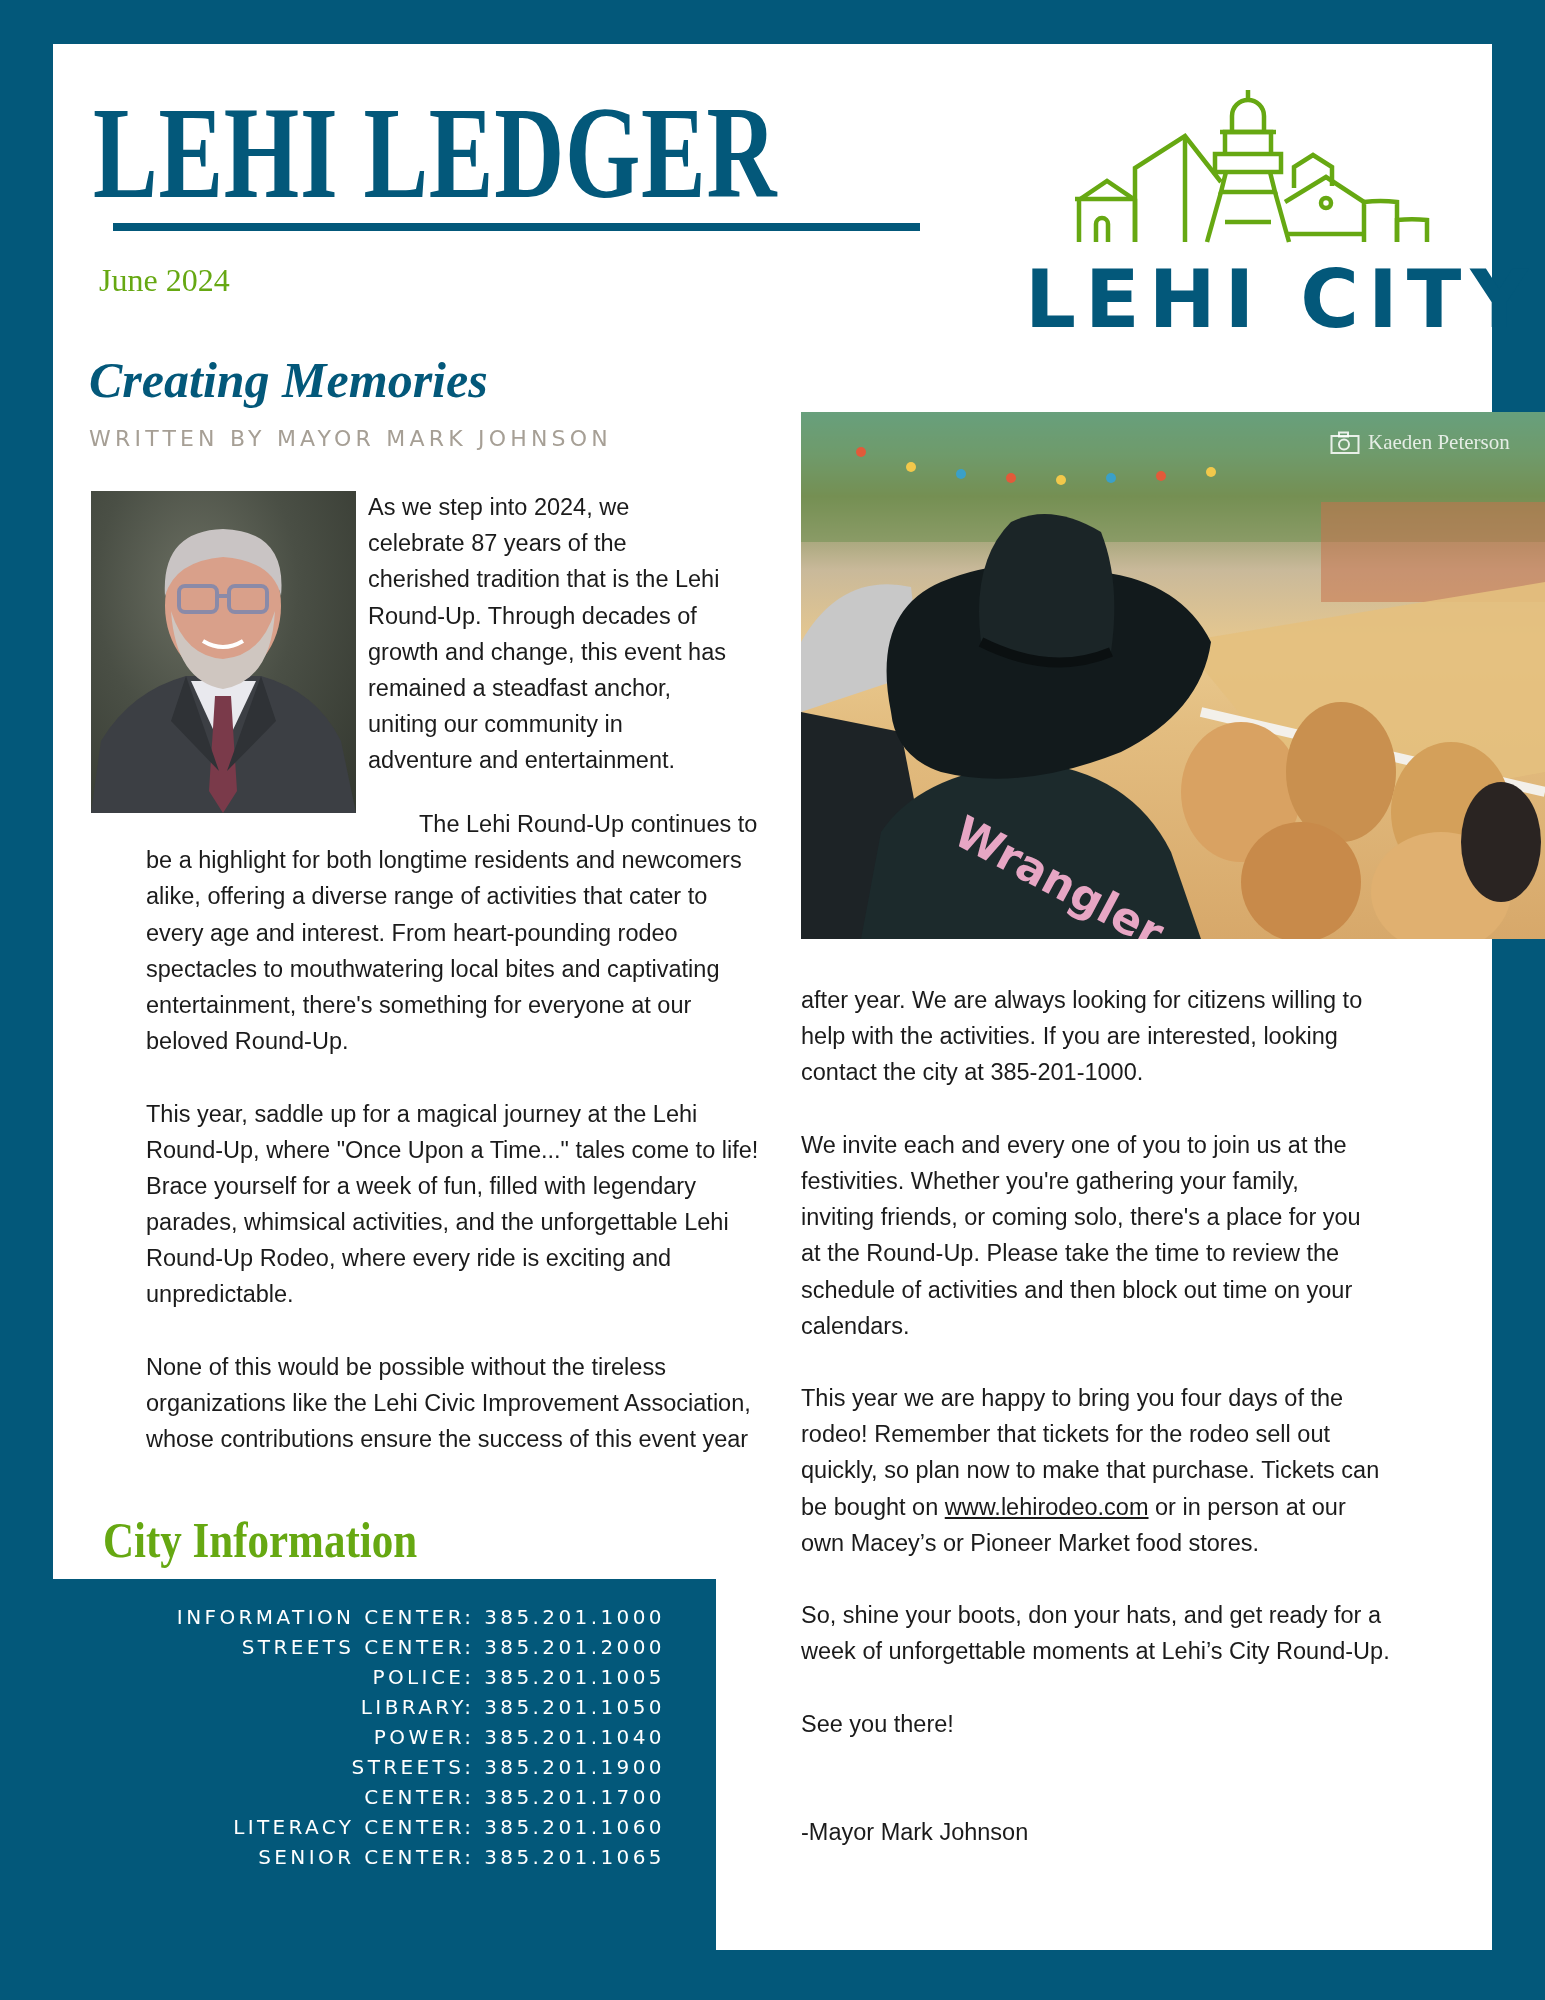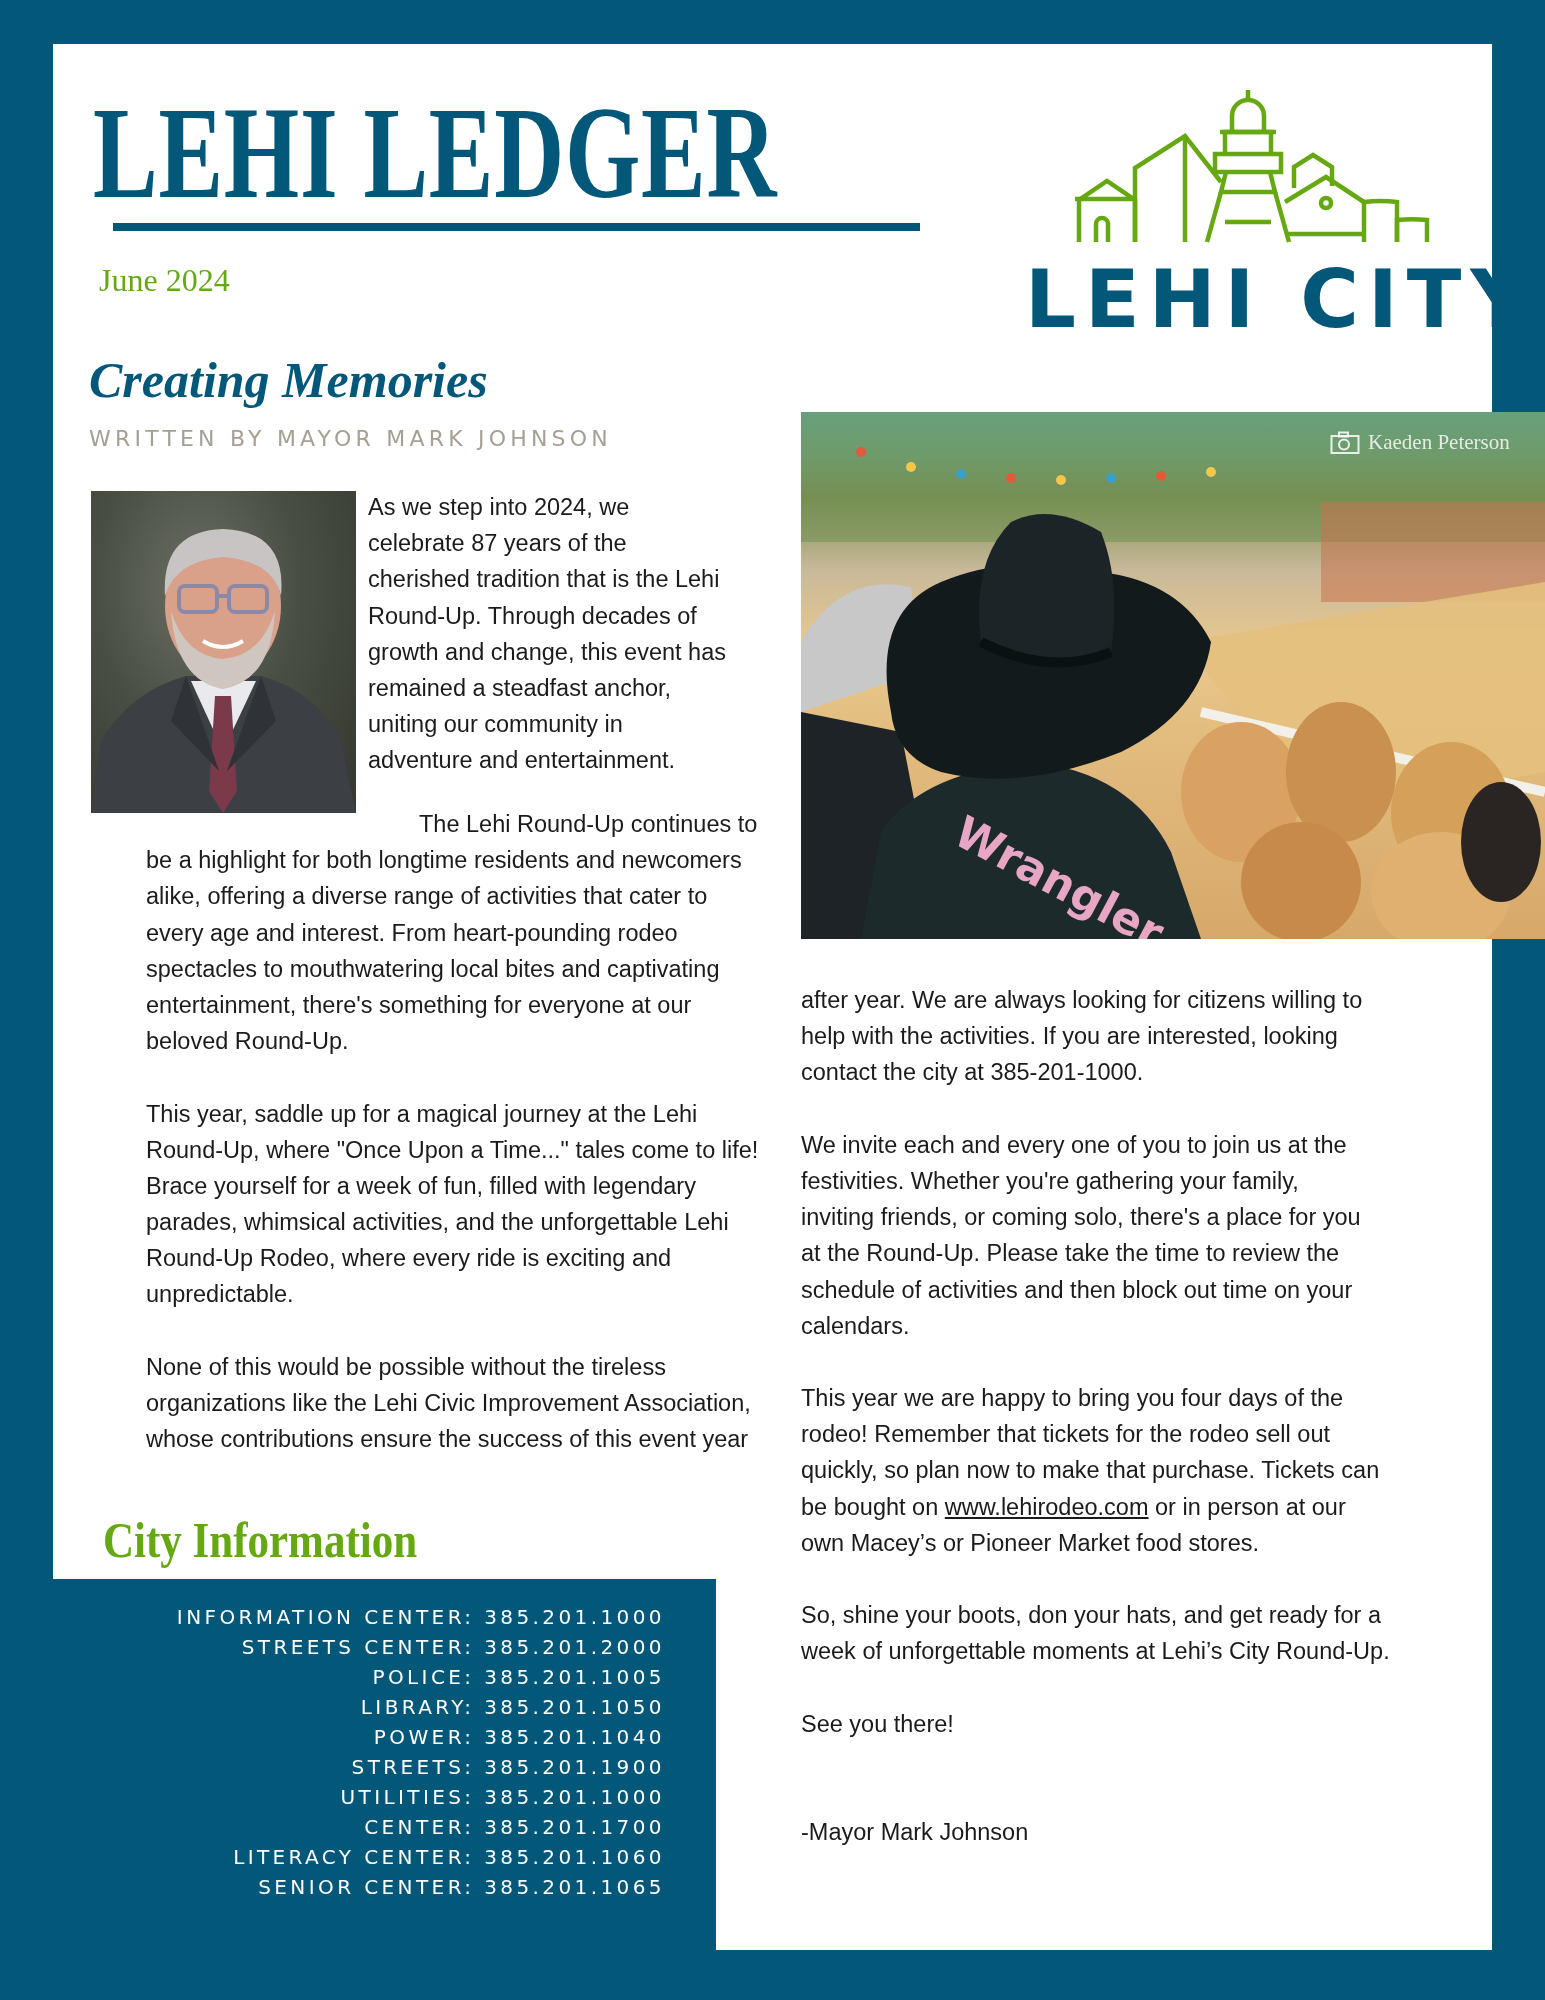--- a/index.html
+++ b/index.html
@@ -213,17 +213,16 @@
   <span class="city-head">City Information</span>
 </div>
 <div class="info-box"></div>
 <div class="info-list" id="info-list">
     <div class="info-row"><span>INFORMATION CENTER</span><span>: </span><span>385.201.1000</span></div>
     <div class="info-row"><span>STREETS CENTER</span><span>: </span><span>385.201.2000</span></div>
     <div class="info-row"><span>POLICE</span><span>: </span><span>385.201.1005</span></div>
     <div class="info-row"><span>LIBRARY</span><span>: </span><span>385.201.1050</span></div>
     <div class="info-row"><span>POWER</span><span>: </span><span>385.201.1040</span></div>
     <div class="info-row"><span>STREETS</span><span>: </span><span>385.201.1900</span></div>
-    <div class="info-row"><span>UTILITIES</span><span>: </span><span>385.201.1000</span></div>
     <div class="info-row"><span>CENTER</span><span>: </span><span>385.201.1700</span></div>
     <div class="info-row"><span>LITERACY CENTER</span><span>: </span><span>385.201.1060</span></div>
     <div class="info-row"><span>SENIOR CENTER</span><span>: </span><span>385.201.1065</span></div>
   </div>
 
 </body></html>

